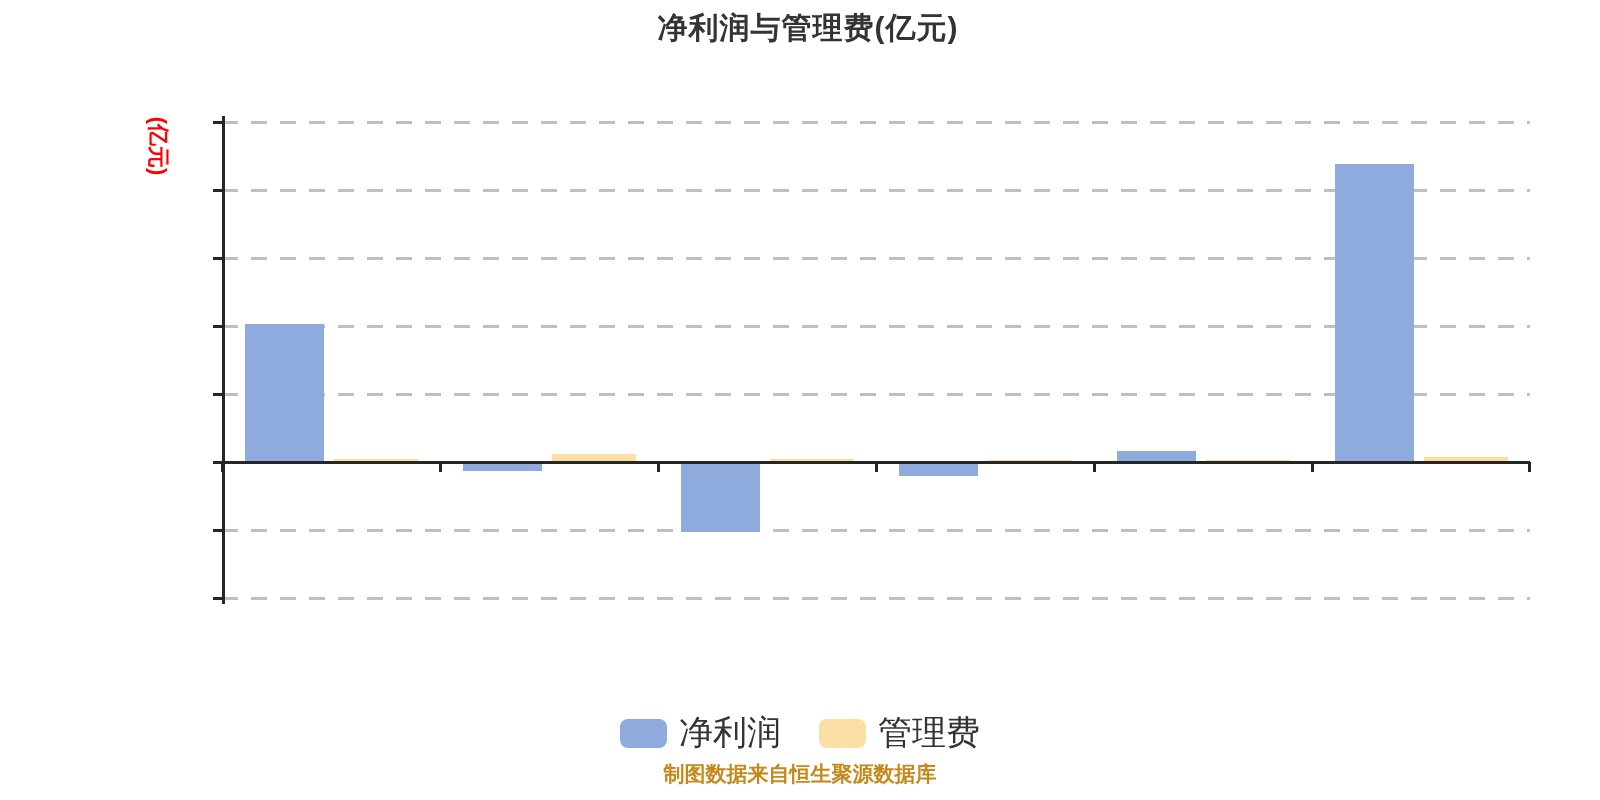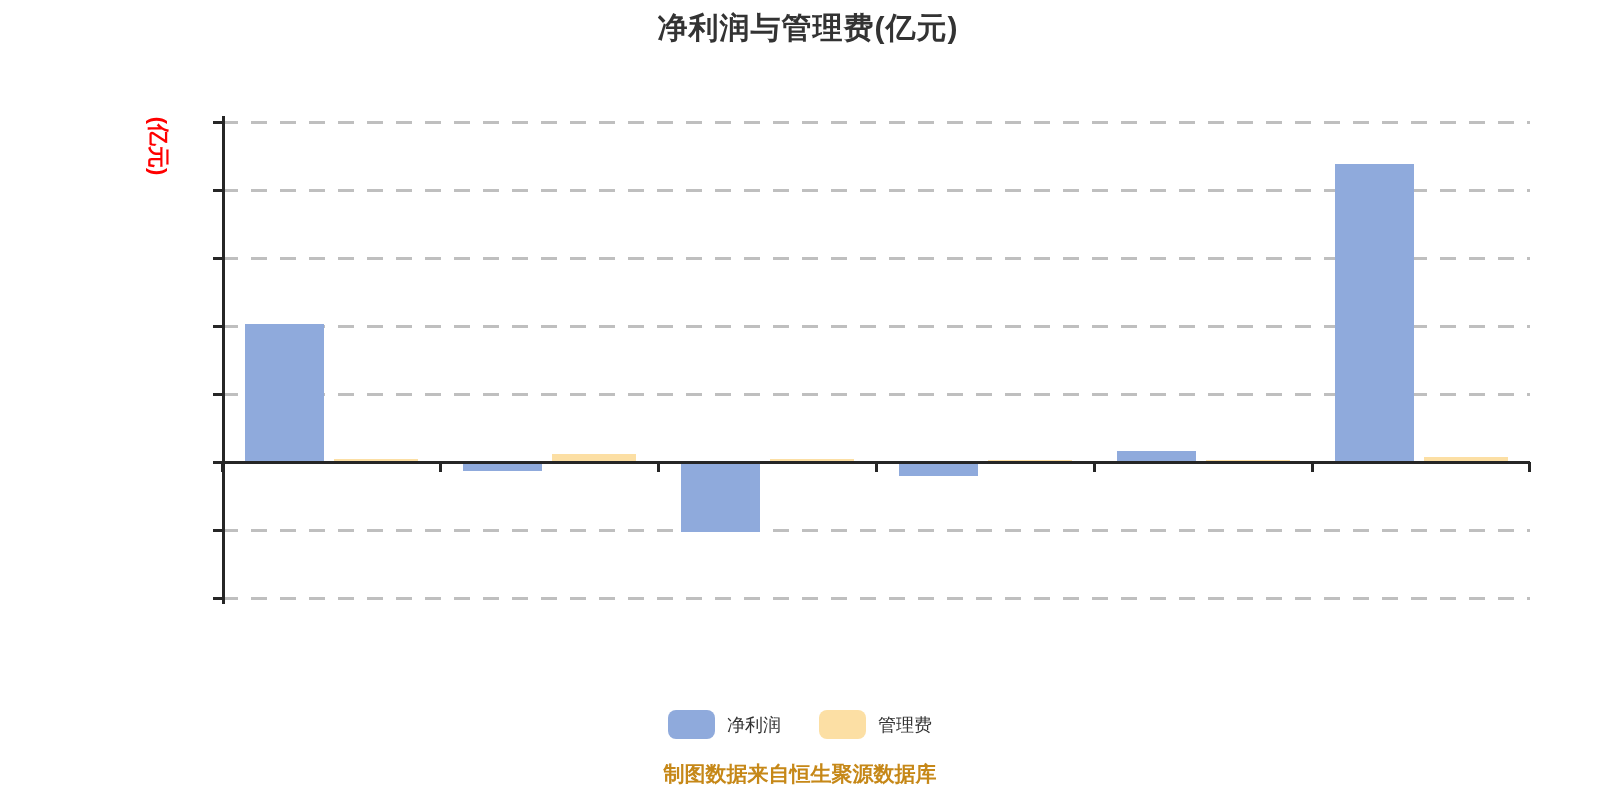--- a/index.html
+++ b/index.html
@@ -38,21 +38,21 @@
   .bar-label{
     z-index:3;font-size:26px;color:#000000;white-space:nowrap;
     transform:translate(-50%,-50%);
   }
   #legend{
     left:0;right:0;top:710px;display:flex;justify-content:center;
     align-items:center;gap:38px;z-index:4;
   }
   .legend-item{display:flex;align-items:center;gap:12px;}
   .legend-swatch{width:47px;height:29px;border-radius:8px;}
-  .legend-label{font-size:18px;color:#333333;}
+  .legend-label{font-size:34px;color:#333333;}
   #footer-note{
     left:0;right:0;top:760px;text-align:center;
     font-size:21px;font-weight:bold;color:#c68818;z-index:4;
   }
 </style>
 </head>
 <body>
 
 <div id="chart-title" class="abs">净利润与管理费(亿元)</div>
 <div id="y-unit-label" class="abs">(亿元)</div>

